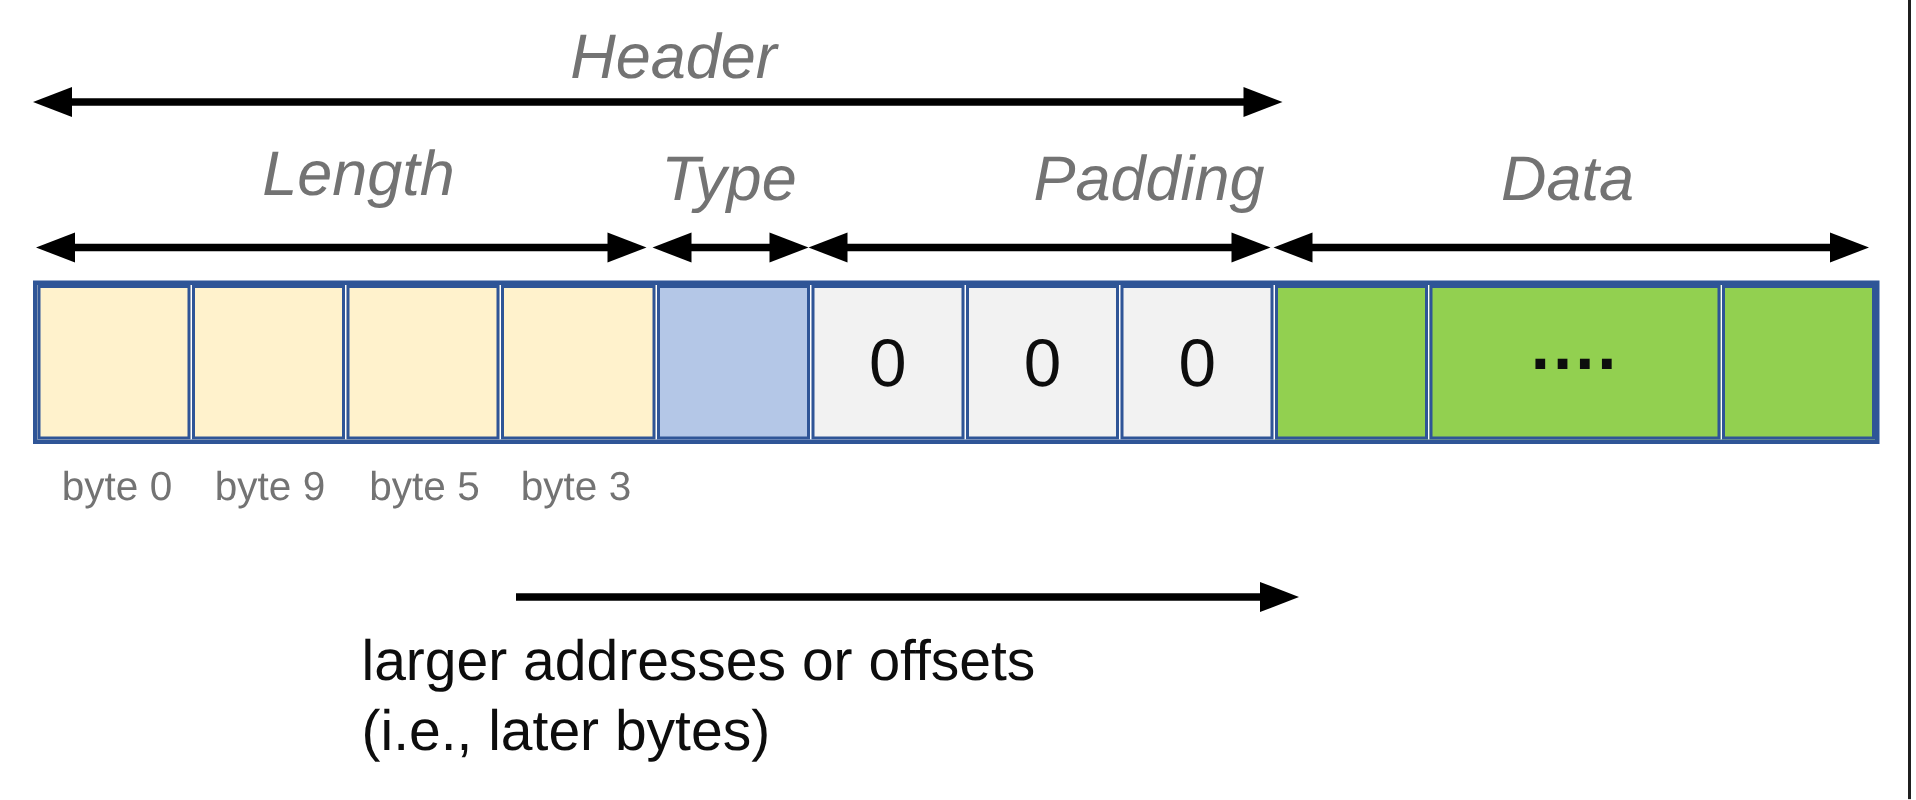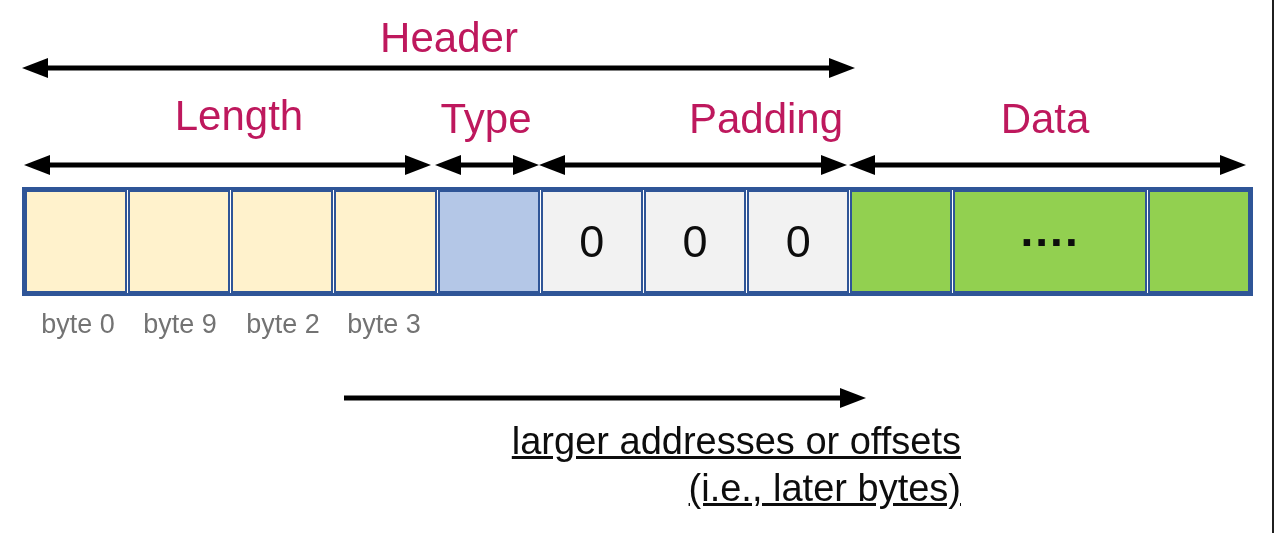--- a/index.html
+++ b/index.html
@@ -1,41 +1,41 @@
 <!DOCTYPE html>
 <html style="--length_fill: #FFF2CC; --type_fill: #B4C7E7; --padding_fill: #F2F2F2; --data_fill: #92D050; --cell_border: #2F5597; --arrow_color: #000000;"><head>
 <meta charset="utf-8">
 <style>
   html,body{margin:0;padding:0;background:#ffffff;}
   .canvas{
     position:relative;width:1277px;height:533px;background:#ffffff;
     font-family:"Liberation Sans", sans-serif;color:#000;overflow:hidden;
   }
-  .lbl{position:absolute;transform:translateX(-50%);font-size:42px;line-height:1.05;white-space:nowrap;color:#be185d;}
+  .lbl{position:absolute;transform:translateX(-50%);font-size:42px;line-height:1.05;white-space:nowrap;color:#737373;font-style:italic;}
   .arrow{position:absolute;}
   .row{
     position:absolute;left:22px;top:187px;width:1231px;height:109px;
     box-sizing:border-box;border:3px solid var(--cell_border,#2F5597);
     background:#fff;display:flex;gap:1px;
   }
   .cell{
     flex:1 1 0;box-sizing:border-box;border:2px solid var(--cell_border,#2F5597);
     display:flex;align-items:center;justify-content:center;
     font-size:45px;color:#0d0d0d;
   }
   .cell.length{background:var(--length_fill,#FFF2CC);}
   .cell.type{background:var(--type_fill,#B4C7E7);}
   .cell.padding{background:var(--padding_fill,#F2F2F2);}
   .cell.data{background:var(--data_fill,#92D050);}
   .cell.wide{flex:1.93 1 0;}
   .cell .dots{font-weight:bold;font-size:46px;letter-spacing:2px;transform:translateY(-12px);}
   .bytelbl{position:absolute;top:309px;transform:translateX(-50%);font-size:27px;color:#737373;white-space:nowrap;}
   .footnote{
     position:absolute;left:601px;top:418px;transform:translateX(-50%);
-    width:720px;text-align:right;font-size:38px;line-height:47px;color:#0d0d0d;text-decoration:underline;
+    width:720px;text-align:left;font-size:38px;line-height:47px;color:#0d0d0d;
   }
   .edge-line{position:absolute;right:3px;top:0;width:2px;height:533px;background:#1f1f1f;}
 </style>
 </head>
 <body>
 
 <div class="canvas">
 
   <div class="lbl" style="left:449px;top:16px;">Header</div>
   <svg class="arrow" style="left:20px;top:54px;" width="837" height="28">
@@ -101,21 +101,21 @@
     <div class="cell data wide">
         <span class="dots">....</span>
       </div>
     <div class="cell data">
         <span></span>
       </div>
   </div>
 
   <div class="bytelbl" style="left:78px;">byte 0</div>
   <div class="bytelbl" style="left:180px;">byte 9</div>
-  <div class="bytelbl" style="left:283px;">byte 2</div>
+  <div class="bytelbl" style="left:283px;">byte 5</div>
   <div class="bytelbl" style="left:384px;">byte 3</div>
 
   <svg class="arrow" style="left:341px;top:384px;" width="527" height="28">
     <line x1="3" y1="14" x2="500" y2="14" stroke="#000" stroke-width="5"></line>
     <polygon points="525,14 499,4 499,24" fill="#000"></polygon>
   </svg>
   <div class="footnote">
     <div>larger addresses or offsets</div>
     <div>(i.e., later bytes)</div>
   </div>

